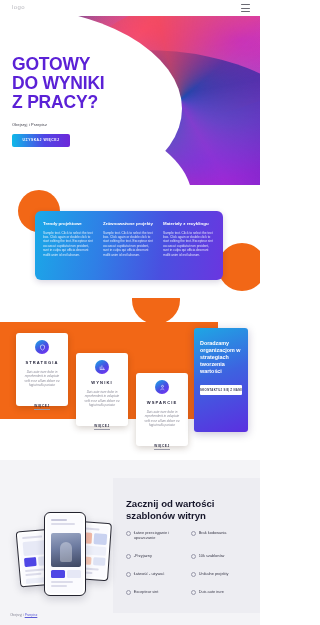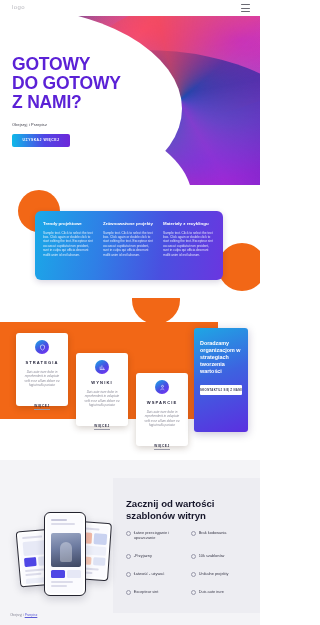--- a/index.html
+++ b/index.html
@@ -125,22 +125,22 @@
       <div class="base"></div>
       <div class="sw sw1"></div>
       <div class="sw sw2"></div>
       <div class="sw sw3"></div>
       <div class="hero-white"></div>
       <div class="hero-white2"></div>
     </div>
     <div class="hero-copy">
       <h1 class="hero-h1">
         <span>GOTOWY</span><br>
-        <span>DO GOTOWY</span><br>
-        <span>Z NAMI?</span>
+        <span>DO WYNIKI</span><br>
+        <span>Z PRACY?</span>
       </h1>
       <div class="hero-sub">Obejrzyj i Przepisz</div>
       <div class="hero-btn">UZYSKAJ WIĘCEJ</div>
     </div>
   </div>
 
   <div class="band2">
     <div class="circ circ-a"></div>
     <div class="circ circ-b"></div>
     <div class="gcard">

